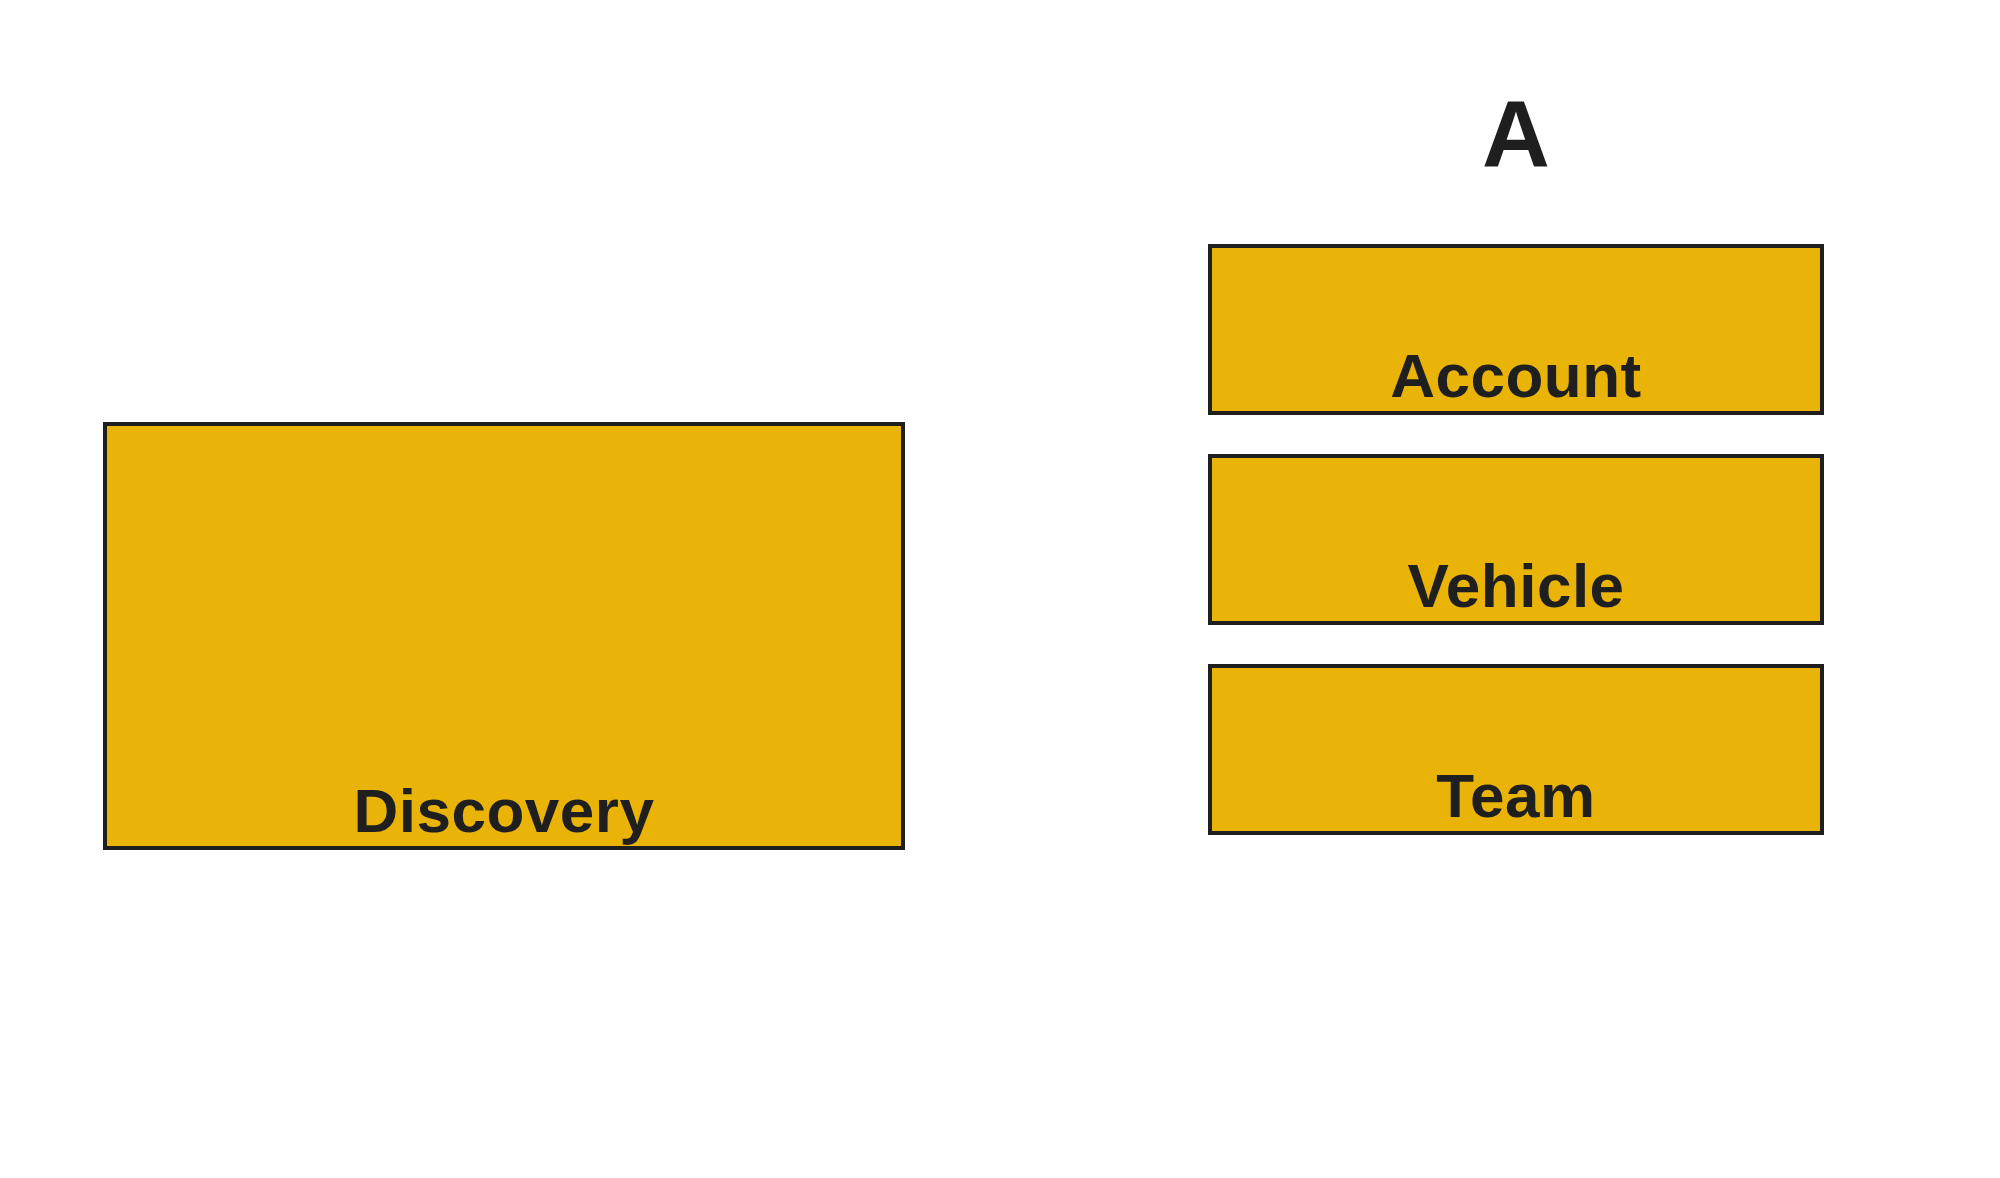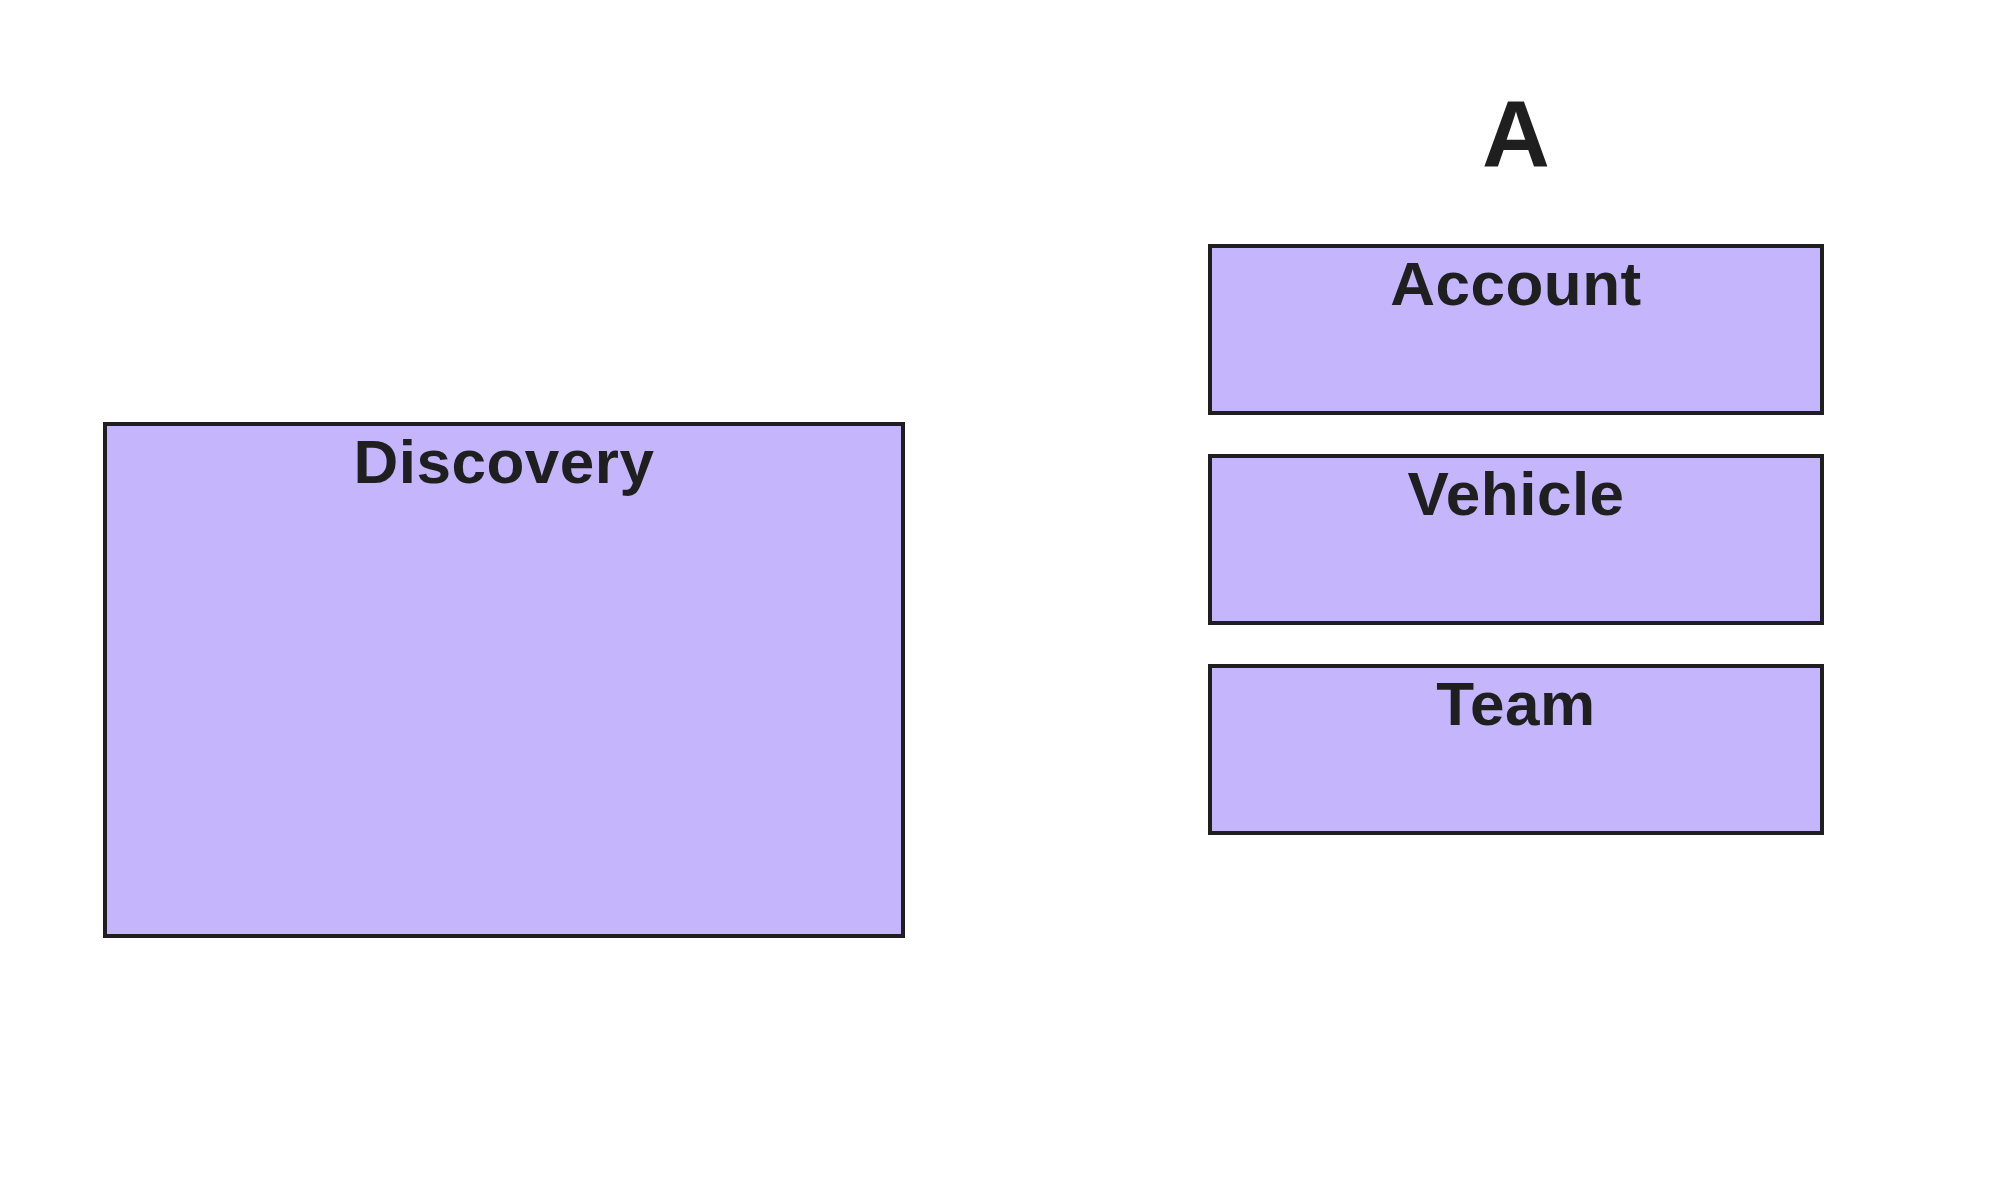--- a/index.html
+++ b/index.html
@@ -13,37 +13,37 @@
     height: 1178px;
     background: #ffffff;
     font-family: "Liberation Sans", sans-serif;
     color: #1f1f1f;
     overflow: hidden;
   }
   .shape-box {
     position: absolute;
     box-sizing: border-box;
     border: 4px solid #1f1f1f;
-    background: #c4b5fd;
+    background: #eab308;
     display: flex;
-    align-items: flex-start;
+    align-items: flex-end;
     justify-content: center;
   }
   .shape-label {
     font-weight: 700;
     font-size: 62px;
     letter-spacing: 0.5px;
     color: #1f1f1f;
     white-space: nowrap;
   }
   .discovery-box {
     left: 103px;
     top: 422px;
     width: 802px;
-    height: 516px;
+    height: 428px;
   }
   .column-a-header {
     position: absolute;
     left: 1208px;
     top: 88px;
     width: 616px;
     text-align: center;
     font-weight: 700;
     font-size: 94px;
     line-height: 1;

